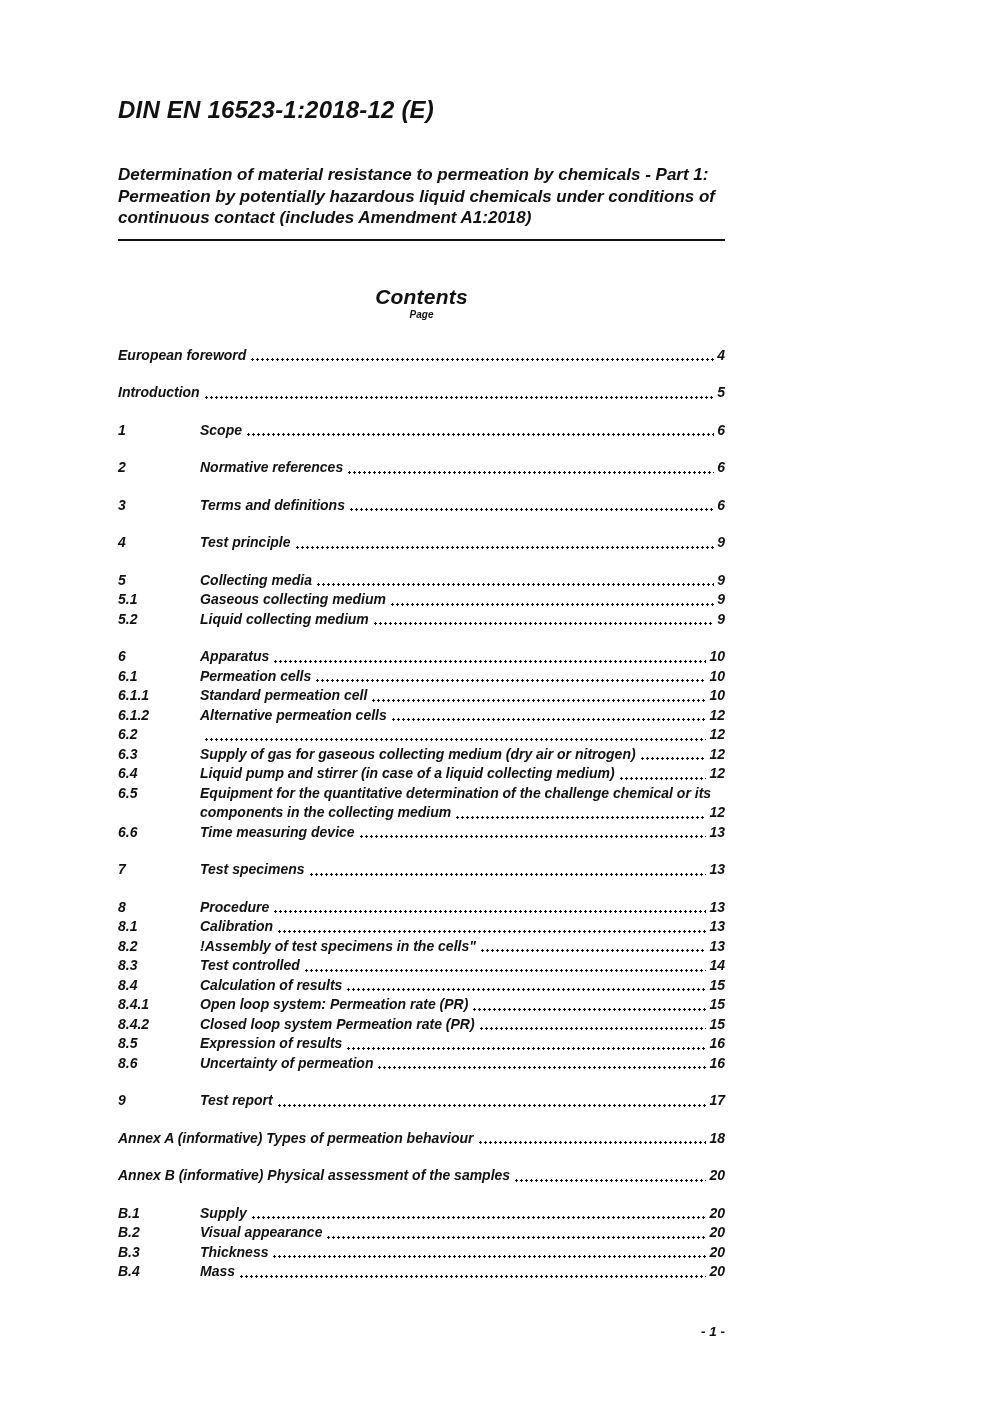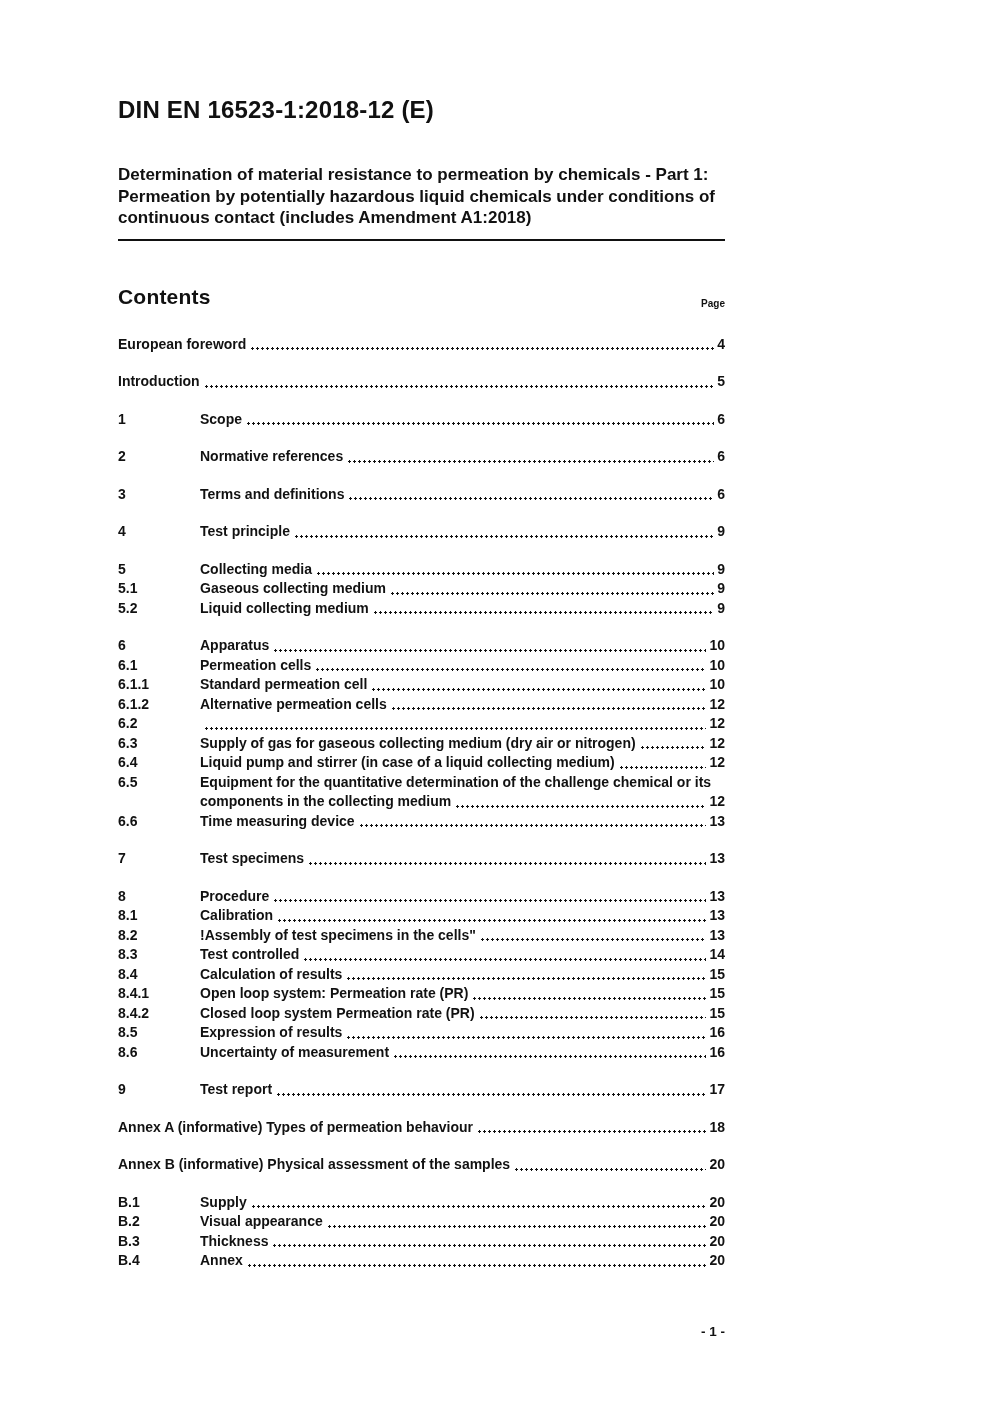--- a/index.html
+++ b/index.html
@@ -14,41 +14,43 @@
     overflow: hidden;
     font-family: "Liberation Sans", sans-serif;
     font-weight: bold;
     color: #111111;
   }
   .page {
     position: relative;
     width: 792px;
     height: 1403px;
     padding: 96px 67px 8px 118px;
+    font-style: italic;
   }
   .doc-id {
     font-size: 24px;
     line-height: 28px;
     margin: 0 0 40px 0;
     letter-spacing: 0.2px;
   }
   .doc-title {
     font-size: 17px;
     line-height: 21.5px;
   }
   .title-rule {
     border: none;
     border-top: 2px solid #111111;
     margin: 10px 0 0 0;
   }
   .contents-row {
     display: flex;
     justify-content: space-between;
-    align-items: flex-end;
+    align-items: center;
     margin-top: 44px;
+    flex-direction: column;
   }
   .contents-heading {
     font-size: 21px;
     letter-spacing: 0.2px;
   }
   .page-label {
     font-size: 10px;
   }
   .toc {
     margin-top: 26px;
@@ -286,21 +288,21 @@
           <span class="toc-page">15</span>
         </div>
         <div class="toc-row">
           <span class="toc-num">8.5</span>
           <span class="toc-title">Expression of results</span>
           <span class="toc-leader"></span>
           <span class="toc-page">16</span>
         </div>
         <div class="toc-row">
           <span class="toc-num">8.6</span>
-          <span class="toc-title">Uncertainty of measurement</span>
+          <span class="toc-title">Uncertainty of permeation</span>
           <span class="toc-leader"></span>
           <span class="toc-page">16</span>
         </div>
       </div>
       <div class="toc-group">
         <div class="toc-row">
           <span class="toc-num">9</span>
           <span class="toc-title">Test report</span>
           <span class="toc-leader"></span>
           <span class="toc-page">17</span>
@@ -334,21 +336,21 @@
           <span class="toc-page">20</span>
         </div>
         <div class="toc-row">
           <span class="toc-num">B.3</span>
           <span class="toc-title">Thickness</span>
           <span class="toc-leader"></span>
           <span class="toc-page">20</span>
         </div>
         <div class="toc-row">
           <span class="toc-num">B.4</span>
-          <span class="toc-title">Annex</span>
+          <span class="toc-title">Mass</span>
           <span class="toc-leader"></span>
           <span class="toc-page">20</span>
         </div>
       </div>
     </div>
 
   <div class="footer-page-number">- 1 -</div>
 
 </div>
 

